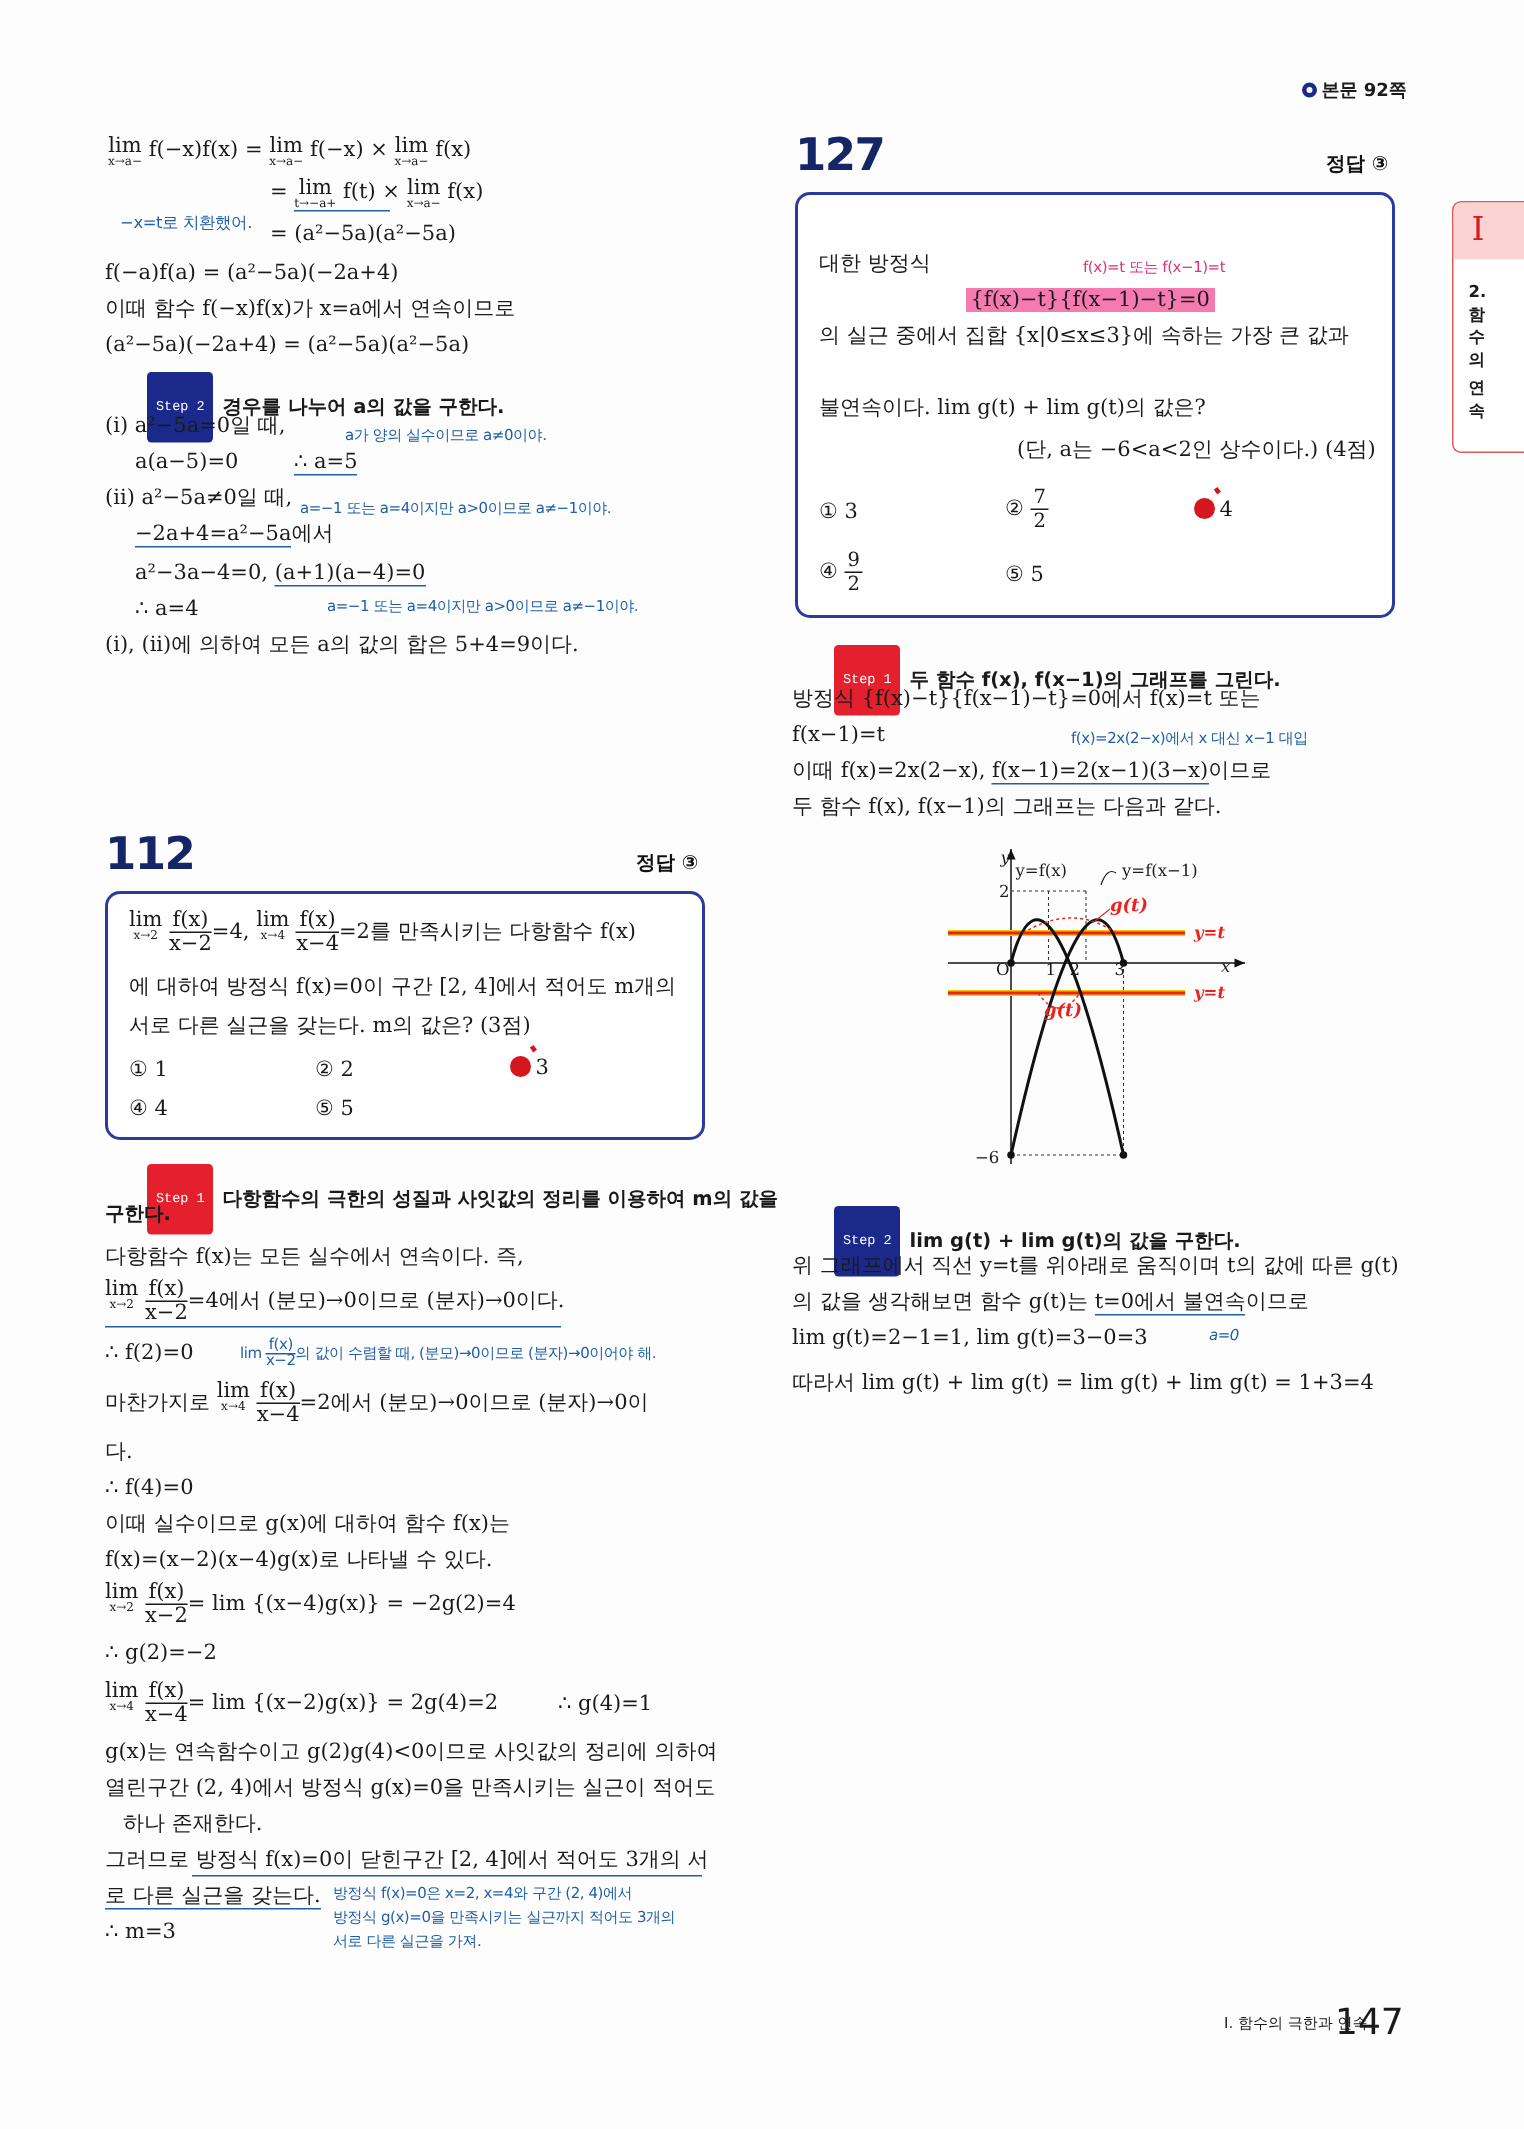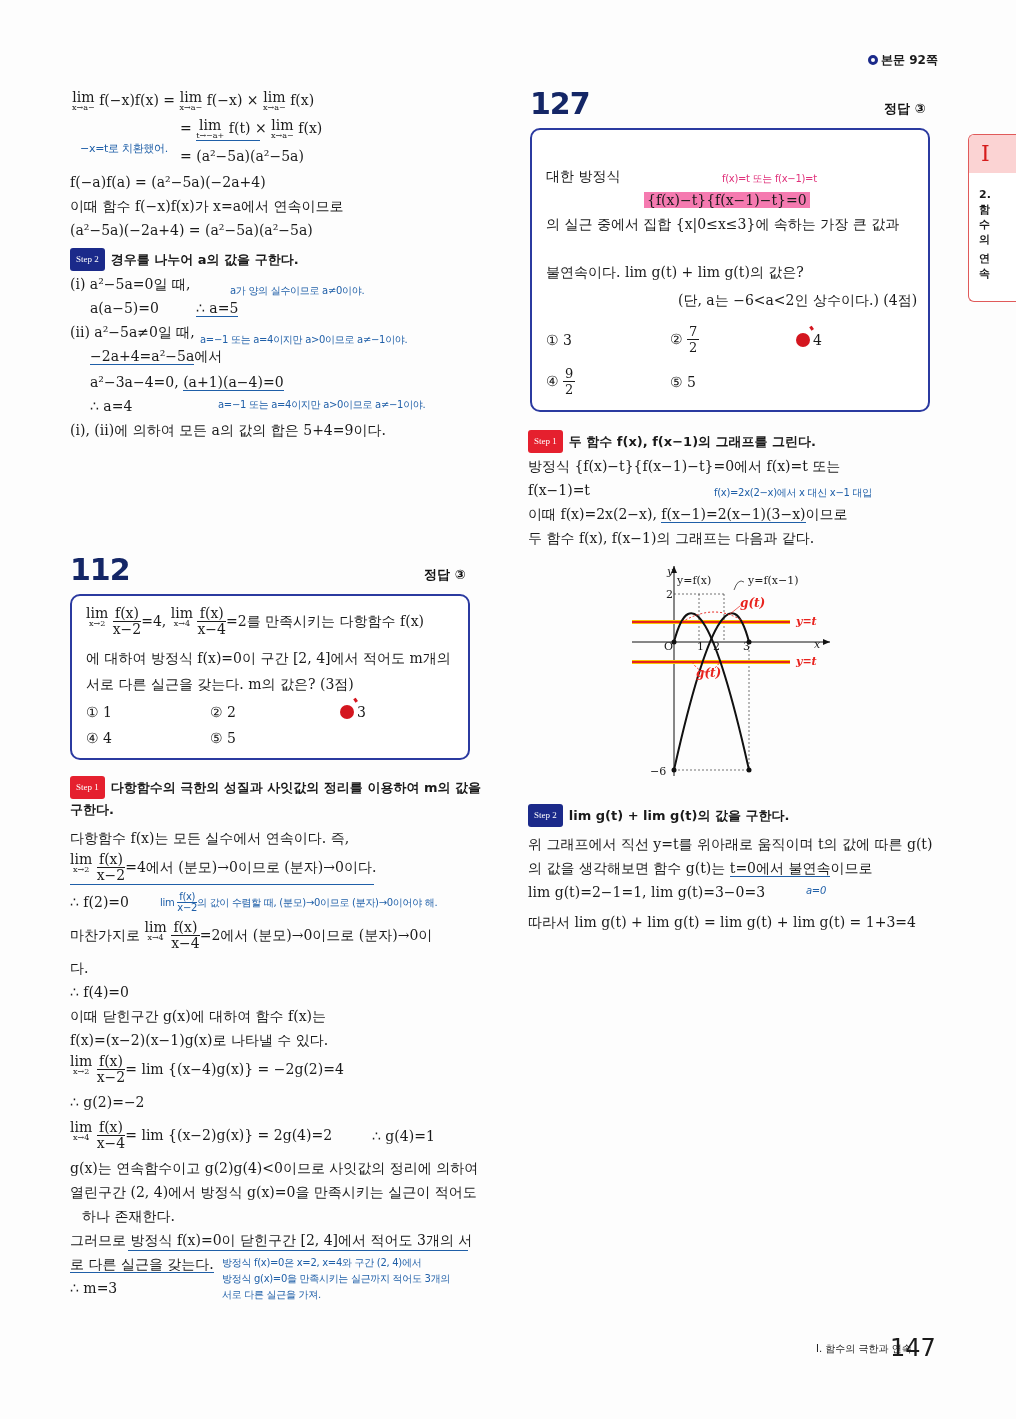--- a/index.html
+++ b/index.html
@@ -3,21 +3,21 @@
 <meta charset="utf-8">
 <style>
   * { box-sizing: border-box; margin: 0; padding: 0; }
   html, body { width: 1016px; height: 1419px; background: #fdfdfd; overflow: hidden; }
   body { position: relative; font-family: "DejaVu Serif", "Liberation Serif", serif; color: #1a1a1a; font-size: 14px; }
   .abs { position: absolute; }
   .line { position: absolute; white-space: nowrap; font-size: 14px; line-height: 20px; }
   .sans { font-family: "DejaVu Sans", "Liberation Sans", sans-serif; }
   .note { position: absolute; white-space: nowrap; color: #1f5fa8; font-family: "DejaVu Sans", "Liberation Sans", sans-serif; font-size: 10px; line-height: 13px; letter-spacing: -0.3px; }
   .note-pink { color: #e0307a; font-size: 10px; }
-  .step-badge { display: inline-block; padding: 5px 6px; border-radius: 3px; color: #fff; font-family: Liberation Serif, serif; font-size: 9px; line-height: 13px; margin-right: 6px; vertical-align: middle; }
+  .step-badge { display: inline-block; padding: 17px 6px; border-radius: 3px; color: #fff; font-family: Liberation Mono, monospace; font-size: 9px; line-height: 13px; margin-right: 6px; vertical-align: middle; margin-left: 28px; }
   .step-red { background: #e5202e; }
   .step-navy { background: #1b2a8a; }
   .step-title { font-family: "DejaVu Sans", "Liberation Sans", sans-serif; font-weight: bold; font-size: 13px; }
   .qnum { position: absolute; font-family: "DejaVu Sans", "Liberation Sans", sans-serif; font-weight: bold; color: #142666; font-size: 30px; letter-spacing: -1px; }
   .answer-tag { position: absolute; font-family: "DejaVu Sans", "Liberation Sans", sans-serif; font-weight: bold; font-size: 13px; color: #111; }
   .qbox { position: absolute; border: 2px solid #2b3aa0; border-radius: 10px; background: #fff; }
   .choice { position: absolute; white-space: nowrap; font-size: 14px; }
   .check-mark { display: inline-block; width: 14px; height: 14px; border-radius: 50%; background: #d4161f; position: relative; vertical-align: -2px; margin-right: 3px; }
   .check-mark::after { content: ""; position: absolute; left: 5px; top: -4px; width: 10px; height: 4px; border-right: 3px solid #d4161f; transform: rotate(-35deg); }
   .uline { border-bottom: 1.5px solid #1f5fa8; }
@@ -113,22 +113,22 @@
   <div class="note" style="left:160px;top:892px;">
     <span style="display:inline-block;vertical-align:middle;">lim</span> <span style="display:inline-block;vertical-align:middle;text-align:center;line-height:10px;"><span style="display:block;border-bottom:1px solid #1f5fa8;">f(x)</span><span style="display:block;">x−2</span></span><span>의 값이 수렴할 때, (분모)→0이므로 (분자)→0이어야 해.</span>
   </div>
   <div class="line" style="left:70px;top:920px;line-height:16px;">
     <span>마찬가지로</span>
     <span class="lim">lim<span class="sub">x→4</span></span>
     <span class="frac"><span class="num">f(x)</span><span class="den">x−4</span></span><span>=2에서 (분모)→0이므로 (분자)→0이</span>
   </div>
   <div class="line" style="left:70px;top:958px;">다.</div>
   <div class="line" style="left:70px;top:982px;">∴ f(4)=0</div>
-  <div class="line" style="left:70px;top:1006px;">이때 닫힌구간 g(x)에 대하여 함수 f(x)는</div>
-  <div class="line" style="left:70px;top:1030px;">f(x)=(x−2)(x−1)g(x)로 나타낼 수 있다.</div>
+  <div class="line" style="left:70px;top:1006px;">이때 실수이므로 g(x)에 대하여 함수 f(x)는</div>
+  <div class="line" style="left:70px;top:1030px;">f(x)=(x−2)(x−4)g(x)로 나타낼 수 있다.</div>
   <div class="line" style="left:70px;top:1054px;line-height:16px;">
     <span class="lim">lim<span class="sub">x→2</span></span>
     <span class="frac"><span class="num">f(x)</span><span class="den">x−2</span></span><span>= lim {(x−4)g(x)} = −2g(2)=4</span>
   </div>
   <div class="line" style="left:70px;top:1092px;">∴ g(2)=−2</div>
   <div class="line" style="left:70px;top:1120px;line-height:16px;">
     <span class="lim">lim<span class="sub">x→4</span></span>
     <span class="frac"><span class="num">f(x)</span><span class="den">x−4</span></span><span>= lim {(x−2)g(x)} = 2g(4)=2</span>
   </div>
   <div class="line" style="left:372px;top:1126px;">∴ g(4)=1</div>

